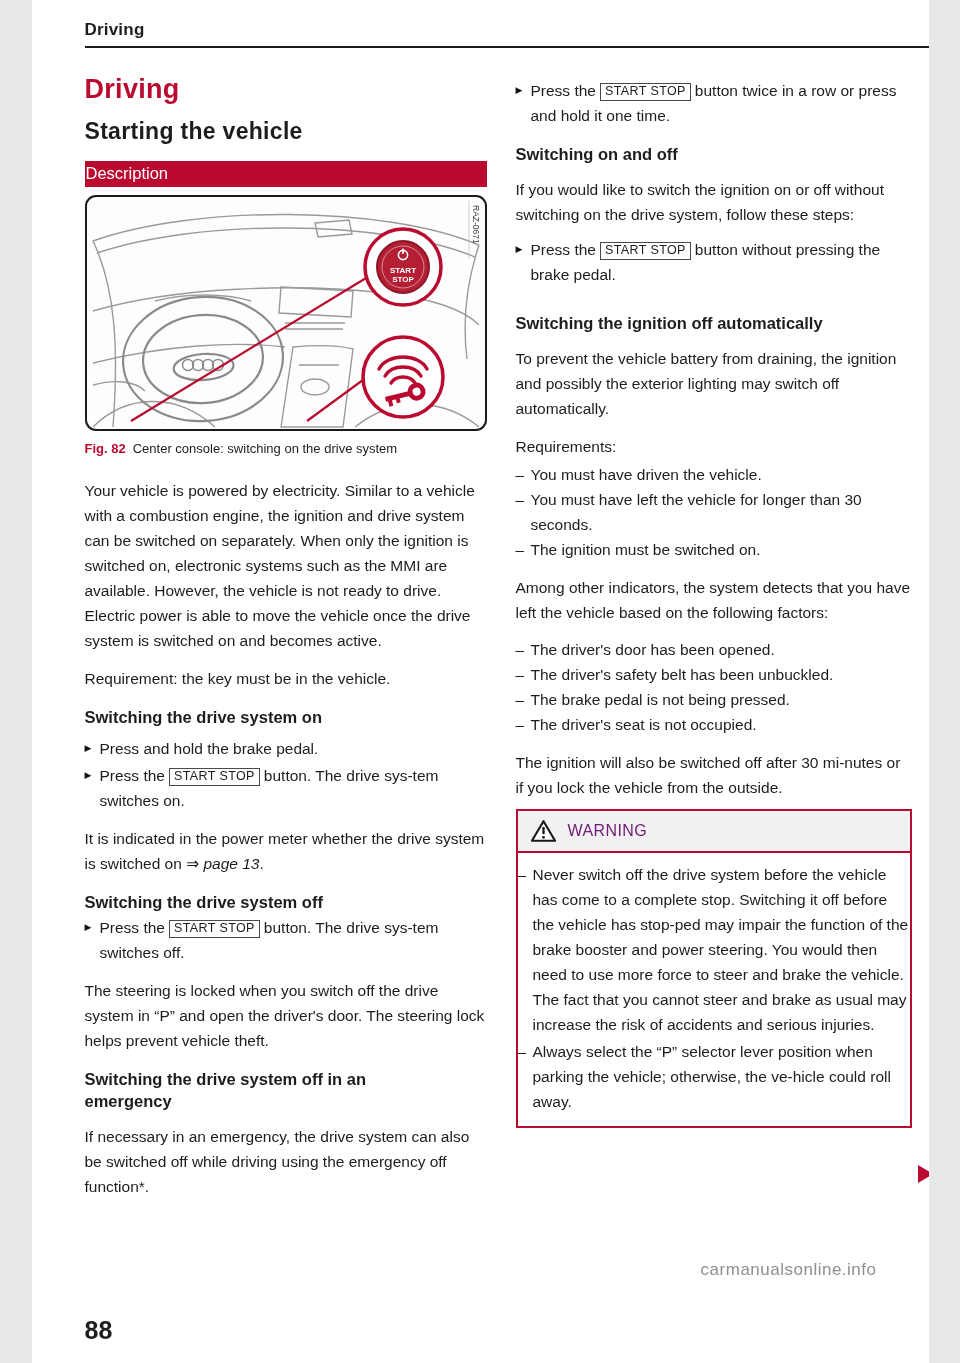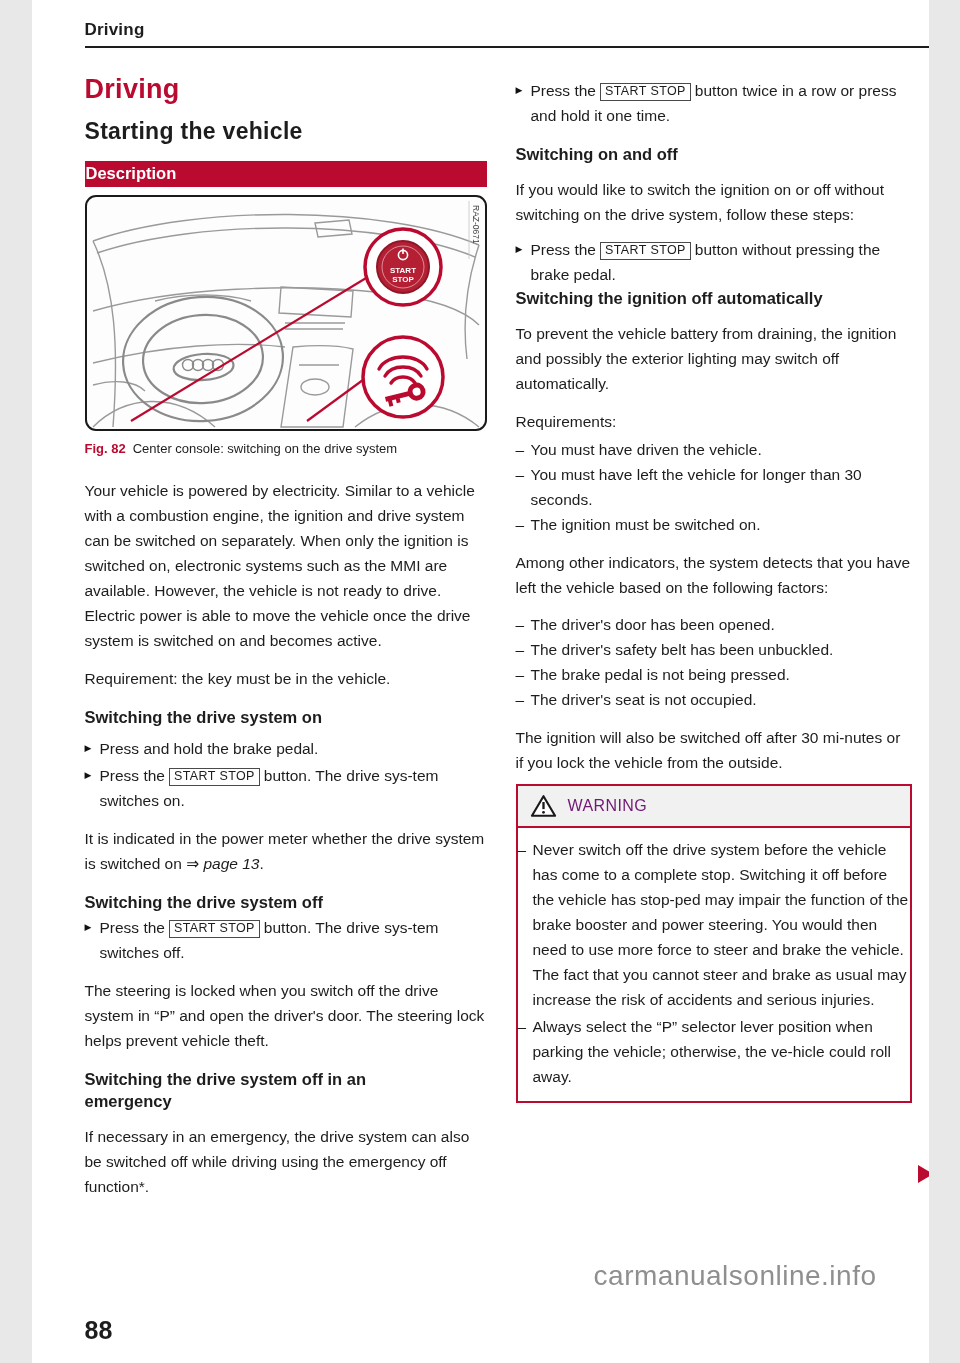--- a/index.html
+++ b/index.html
@@ -10,21 +10,21 @@
 
   .chapter { position:absolute; top:20px; left:53px; font-size:17px; font-weight:bold; letter-spacing:.2px; }
   .header-rule { position:absolute; top:46px; left:53px; width:852px; border-top:2px solid #1d1d1d; }
 
   .col { position:absolute; top:62px; }
   .col-left  { left:53px;  width:402px; }
   .col-right { left:484px; width:396px; }
 
   h1.title { color:var(--red); font-size:27px; font-weight:bold; margin-top:12px; letter-spacing:.3px; }
   h2.subtitle { font-size:23px; font-weight:bold; margin-top:13px; letter-spacing:.3px; }
-  .banner { margin-top:16px; background:var(--red); color:#fff; font-weight:bold; font-size:16.5px; padding:3px 1px 4px; }
+  .banner { margin-top:16px; background:var(--red); color:#fff; font-weight:normal; font-size:16.5px; padding:3px 1px 4px; }
 
   figure { margin-top:8px; }
   figcaption { margin-top:5px; font-size:13px; line-height:18px; }
   .cap-label { font-weight:bold; color:var(--red); margin-right:7px; }
 
   p.body, .bullet, .dash { font-size:15.5px; line-height:25px; }
   p.body { margin-top:13px; }
   p.intro { margin-top:20px; }
 
   h3.sec { font-size:16.5px; line-height:22px; font-weight:bold; margin-top:15px; }
@@ -47,21 +47,21 @@
   .warnbox { margin-top:9px; border:2px solid var(--red); background:#fff; }
   .warnhead { display:flex; align-items:center; gap:11px; background:#f1f1f1; padding:8px 12px; border-bottom:2px solid var(--red); }
   .warntitle { font-weight:normal; font-size:16px; letter-spacing:.4px; color:#701a75; }
   .warnbody { padding:7px 0 12px; }
   .warnbody .dash { margin-top:2px; }
 
   .cont-arrow { position:absolute; left:886px; top:1165px; width:0; height:0;
     border-left:15px solid var(--red); border-top:9px solid transparent; border-bottom:9px solid transparent; }
 
   .page-number { position:absolute; left:53px; top:1316px; font-size:25px; font-weight:bold; }
-  .watermark { position:absolute; right:52px; top:1260px; font-size:28px; color:#8f8f8f; letter-spacing:.5px; }
+  .watermark { position:absolute; right:52px; top:1260px; font-size:17px; color:#8f8f8f; letter-spacing:.5px; }
 
   svg text { font-family:"Liberation Sans","DejaVu Sans",sans-serif; }
 </style>
 </head>
 <body>
 
 <div class="page">
 
   <div class="chapter">Driving</div>
   <div class="header-rule"></div>
@@ -164,21 +164,21 @@
     <div class="bullet" style="margin-top:16px">
       <span>Press the</span><span class="key">START STOP</span><span>button twice in a row or press and hold it one time.</span>
     </div>
 
     <h3 class="sec">Switching on and off</h3>
     <p class="body" style="margin-top:12px">If you would like to switch the ignition on or off without switching on the drive system, follow these steps:</p>
     <div class="bullet mt">
       <span>Press the</span><span class="key">START STOP</span><span>button without pressing the brake pedal.</span>
     </div>
 
-    <h3 class="sec" style="margin-top:0">Switching the ignition off automatically</h3>
+    <h3 class="sec" style="margin-top:25px">Switching the ignition off automatically</h3>
     <p class="body" style="margin-top:12px">To prevent the vehicle battery from draining, the ignition and possibly the exterior lighting may switch off automatically.</p>
 
     <p class="body">Requirements:</p>
     <div class="list">
       <div class="dash"><span>You must have driven the vehicle.</span></div>
       <div class="dash"><span>You must have left the vehicle for longer than 30 seconds.</span></div>
       <div class="dash"><span>The ignition must be switched on.</span></div>
     </div>
 
     <p class="body">Among other indicators, the system detects that you have left the vehicle based on the following factors:</p>

